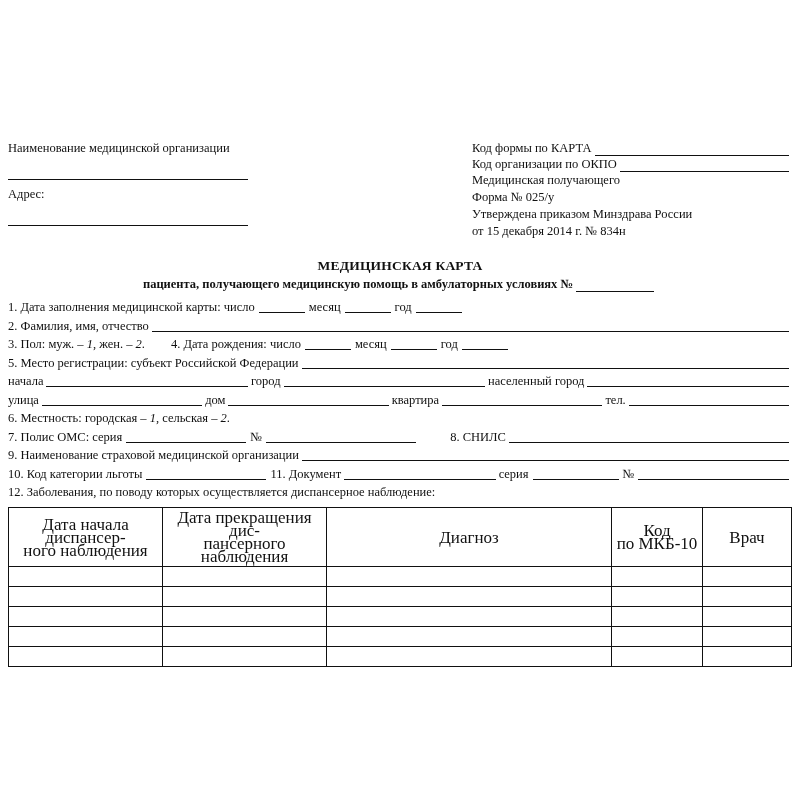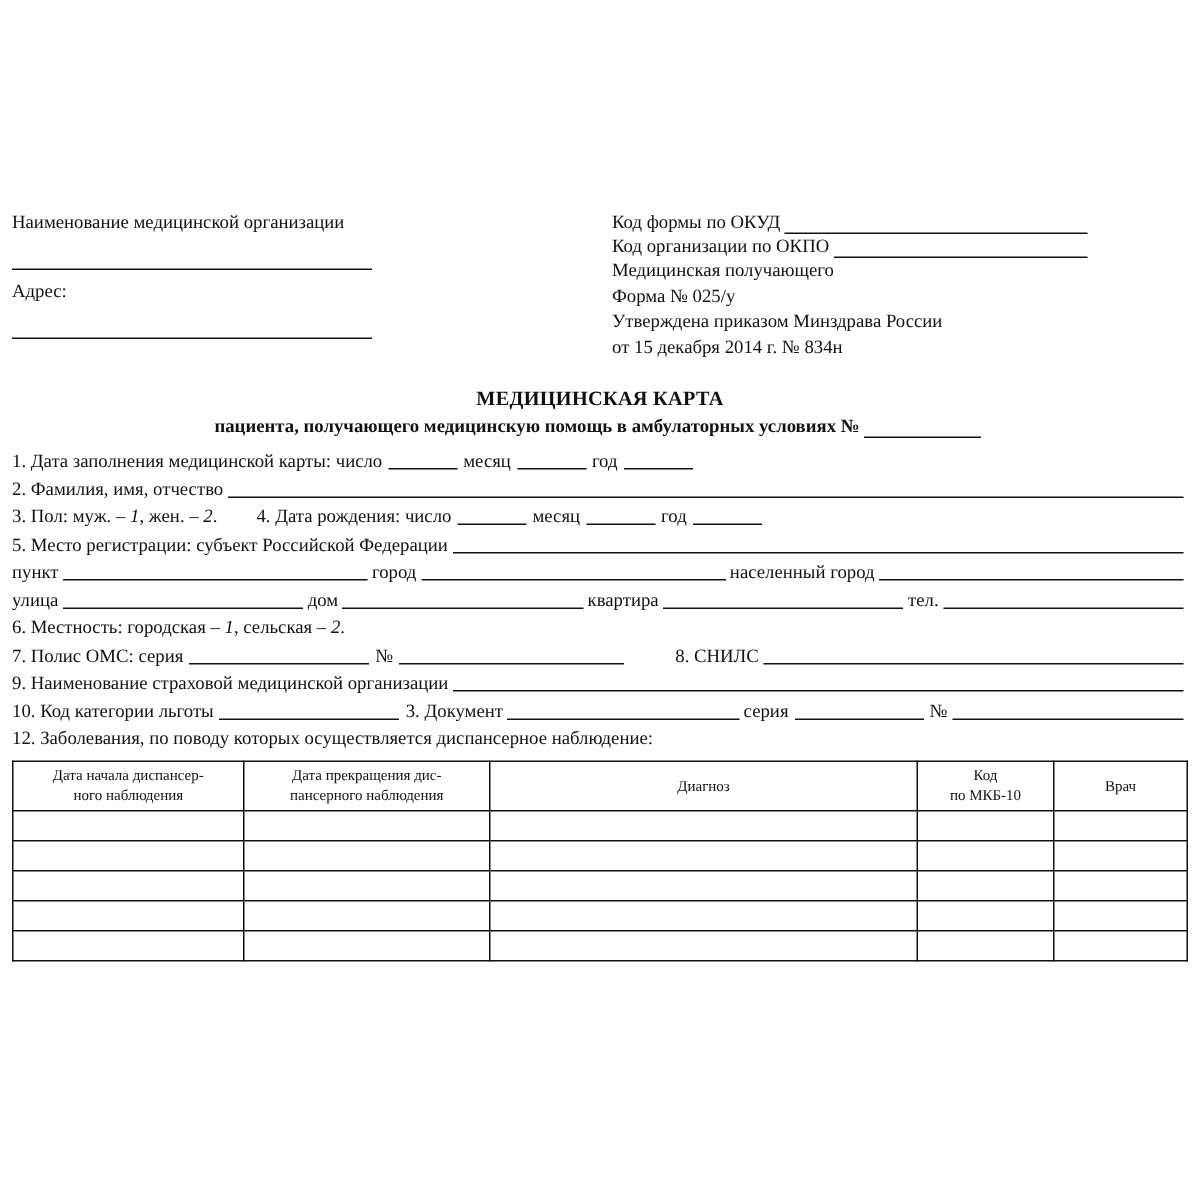--- a/index.html
+++ b/index.html
@@ -29,20 +29,21 @@
     width: 784px;
   }
   .row {
     display: flex;
     align-items: flex-end;
     font-size: 12.5px;
     line-height: 16px;
   }
   .hdr-wrap {
     display: flex;
+    justify-content: space-between;
     align-items: flex-start;
   }
   .hdr-left {
     width: 400px;
     font-size: 12.5px;
     line-height: 17px;
   }
   .hdr-right {
     width: 320px;
     font-size: 12.5px;
@@ -97,21 +98,21 @@
   .it { font-style: italic; }
 
   .w-sm { flex: none; width: 46px; border-bottom: 1px solid #111; height: 12px; margin: 0 4px; }
   .w-md { flex: none; width: 86px; border-bottom: 1px solid #111; height: 12px; margin: 0 4px; }
   .w-lg { flex: none; width: 120px; border-bottom: 1px solid #111; height: 12px; margin: 0 4px; }
 
   table.dispensary {
     border-collapse: collapse;
     width: 100%;
     margin-top: 7px;
-    font-size: 10px;
+    font-size: 17px;
   }
   table.dispensary td, table.dispensary th {
     border: 1px solid #111;
     padding: 0;
   }
   table.dispensary th {
     font-weight: normal;
     text-align: center;
     padding: 3px 4px;
     line-height: 13px;
@@ -134,21 +135,21 @@
 
     <div class="hdr-wrap">
       <div class="hdr-left">
         <div>Наименование медицинской организации</div>
         <div class="ul-line" style="width:240px;margin-top:10px;"></div>
         <div style="margin-top:6px;">Адрес:</div>
         <div class="ul-line" style="width:240px;margin-top:10px;"></div>
       </div>
       <div class="hdr-right">
         <div class="row">
-          <span class="lbl">Код формы по ОКУД</span>
+          <span class="lbl">Код формы по КАРТА</span>
           <span class="blank"></span>
         </div>
         <div class="row">
           <span class="lbl">Код организации по ОКПО</span>
           <span class="blank"></span>
         </div>
         <div>Медицинская получающего</div>
         <div>Форма № 025/у</div>
         <div>Утверждена приказом Минздрава России</div>
         <div>от 15 декабря 2014 г. № 834н</div>
@@ -189,21 +190,21 @@
         <span class="lbl">год</span>
         <span class="w-sm"></span>
       </div>
 
       <div class="line-item">
         <span class="lbl">5. Место регистрации: субъект Российской Федерации</span>
         <span class="blank"></span>
       </div>
 
       <div class="line-item">
-        <span class="lbl">пункт</span>
+        <span class="lbl">начала</span>
         <span class="blank"></span>
         <span class="lbl">город</span>
         <span class="blank"></span>
         <span class="lbl">населенный город</span>
         <span class="blank"></span>
       </div>
 
       <div class="line-item">
         <span class="lbl">улица</span>
         <span class="blank"></span>
@@ -229,21 +230,21 @@
       </div>
 
       <div class="line-item">
         <span class="lbl">9. Наименование страховой медицинской организации</span>
         <span class="blank"></span>
       </div>
 
       <div class="line-item">
         <span class="lbl">10. Код категории льготы</span>
         <span class="w-lg"></span>
-        <span class="lbl">3. Документ</span>
+        <span class="lbl">11. Документ</span>
         <span class="blank"></span>
         <span class="lbl">серия</span>
         <span class="w-md"></span>
         <span class="lbl">№</span>
         <span class="blank"></span>
       </div>
 
       <div class="line-item">
         <span class="lbl">12. Заболевания, по поводу которых осуществляется диспансерное наблюдение:</span>
       </div>

